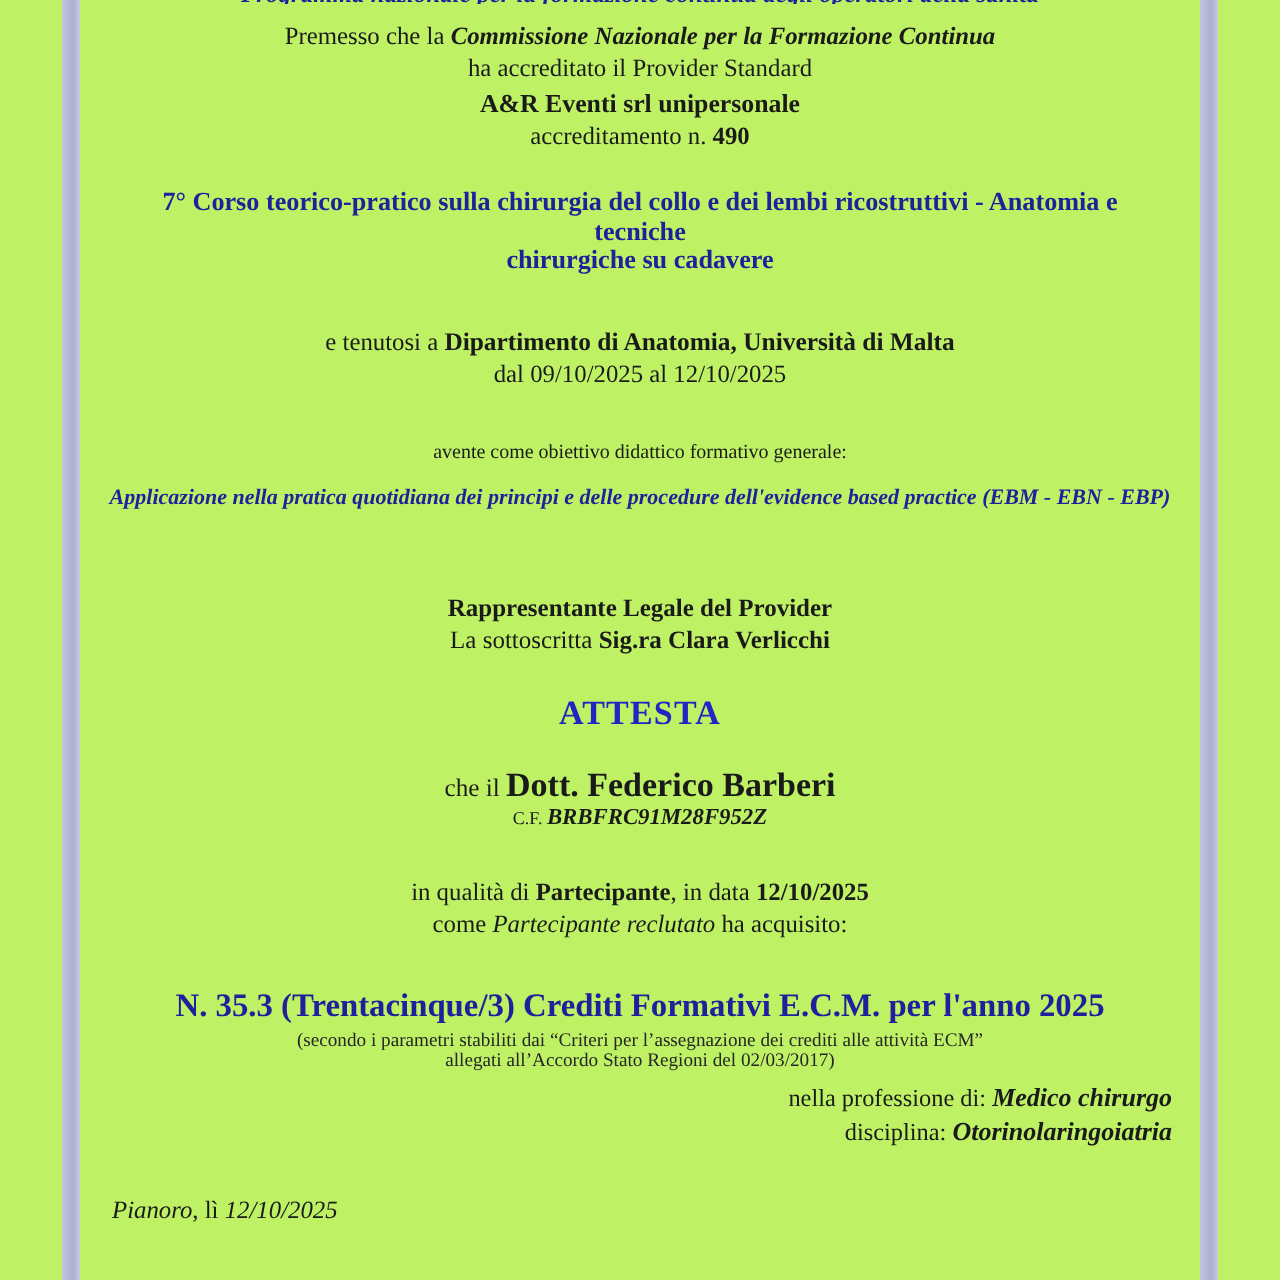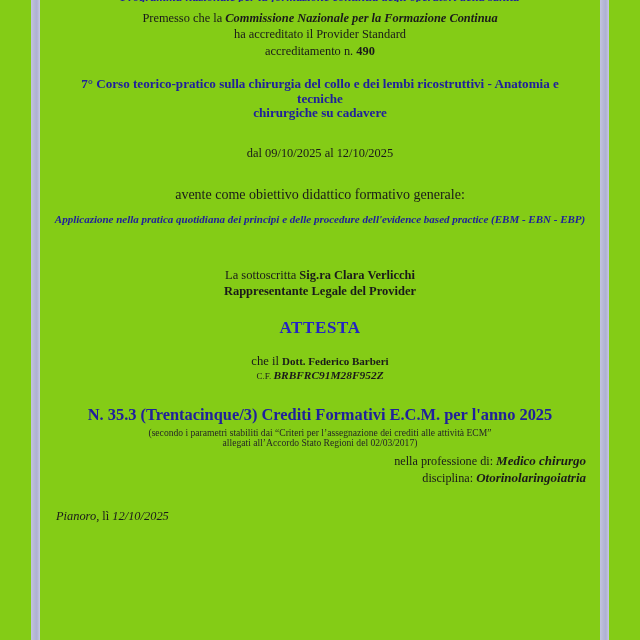--- a/index.html
+++ b/index.html
@@ -13,21 +13,21 @@
     height: 640px;
     overflow: hidden;
     font-family: "Liberation Serif", "DejaVu Serif", serif;
     color: #1a1a1a;
   }
 
   .page {
     position: relative;
     width: 640px;
     height: 640px;
-    background: #84cc16;
+    background: #bef264;
     box-sizing: border-box;
   }
 
   
   .frame-rule {
     position: absolute;
     top: 0;
     bottom: 0;
     width: 9px;
     background: linear-gradient(90deg,#c3c4dd 0%,#b6b8d6 35%,#aeb0d2 65%,#c8c9e2 100%);
@@ -81,21 +81,21 @@
     line-height: 1.25;
     padding: 0 12px;
   }
 
   
   .venue { margin-top: 26px; font-size: 12.4px; }
   .venue .line { margin-bottom: 2px; }
   .venue .place { font-size: 12.7px; }
 
   
-  .objective-label { margin-top: 26px; font-size: 14px; }
+  .objective-label { margin-top: 26px; font-size: 10px; }
   .objective-text {
     margin-top: 11px;
     font-size: 11px;
     font-weight: bold;
     font-style: italic;
     color: #20209c;
     white-space: nowrap;
   }
 
   
@@ -107,21 +107,21 @@
     margin-top: 20px;
     font-size: 17px;
     font-weight: bold;
     color: #2424c4;
     letter-spacing: 0.6px;
   }
 
   
   .recipient { margin-top: 16px; }
   .recipient .name-line { font-size: 12.6px; }
-  .recipient .name-line .name { font-size: 11px; font-weight: bold; }
+  .recipient .name-line .name { font-size: 17px; font-weight: bold; }
   .recipient .cf-line { margin-top: 1px; font-size: 9px; }
   .recipient .cf-line .cf-val { font-size: 11.4px; font-weight: bold; font-style: italic; }
 
   
   .role { margin-top: 24px; font-size: 12.4px; }
   .role .line { margin-bottom: 2px; }
 
   
   .credits {
     margin-top: 23px;
@@ -169,55 +169,67 @@
 
     <div class="header-clip">
       <div class="t">Programma nazionale per la formazione continua degli operatori della sanità</div>
     </div>
 
     <div class="preamble">
       <div class="line">
         <span>Premesso che la </span><span class="bi">Commissione Nazionale per la Formazione Continua</span>
       </div>
       <div class="line">ha accreditato il Provider Standard</div>
+      <div class="line b provider-name">A&amp;R Eventi srl unipersonale</div>
       <div class="line">
         <span>accreditamento n. </span><span class="b">490</span>
       </div>
     </div>
 
     <div class="event-title">
       <div class="line">7° Corso teorico-pratico sulla chirurgia del collo e dei lembi ricostruttivi - Anatomia e tecniche</div>
       <div class="line">chirurgiche su cadavere</div>
     </div>
 
     <div class="venue">
+      <div class="line">
+        <span>e tenutosi a </span><span class="b place">Dipartimento di Anatomia, Università di Malta</span>
+      </div>
       <div class="line">dal 09/10/2025 al 12/10/2025</div>
     </div>
 
     <div class="objective-label line">avente come obiettivo didattico formativo generale:</div>
     <div class="objective-text line">Applicazione nella pratica quotidiana dei principi e delle procedure dell'evidence based practice (EBM - EBN - EBP)</div>
 
     <div class="signer">
+      <div class="line b">Rappresentante Legale del Provider</div>
       <div class="line">
         <span>La sottoscritta </span><span class="b">Sig.ra Clara Verlicchi</span>
       </div>
-      <div class="line b">Rappresentante Legale del Provider</div>
     </div>
 
     <div class="attesta">ATTESTA</div>
 
     <div class="recipient">
       <div class="line name-line">
         <span>che il </span><span class="name">Dott. Federico Barberi</span>
       </div>
       <div class="line cf-line">
         <span>C.F. </span><span class="cf-val">BRBFRC91M28F952Z</span>
       </div>
     </div>
 
+    <div class="role">
+      <div class="line">
+        <span>in qualità di </span><span class="b">Partecipante</span><span>, in data </span><span class="b">12/10/2025</span>
+      </div>
+      <div class="line">
+        <span>come </span><span class="i">Partecipante reclutato</span><span> ha acquisito:</span>
+      </div>
+    </div>
 
     <div class="credits">N. 35.3 (Trentacinque/3) Crediti Formativi E.C.M. per l'anno 2025</div>
     <div class="credits-note">
       <div class="line">(secondo i parametri stabiliti dai “Criteri per l’assegnazione dei crediti alle attività ECM”</div>
       <div class="line">allegati all’Accordo Stato Regioni del 02/03/2017)</div>
     </div>
 
     <div class="profession">
       <div class="line">
         <span>nella professione di: </span><span class="val">Medico chirurgo</span>

